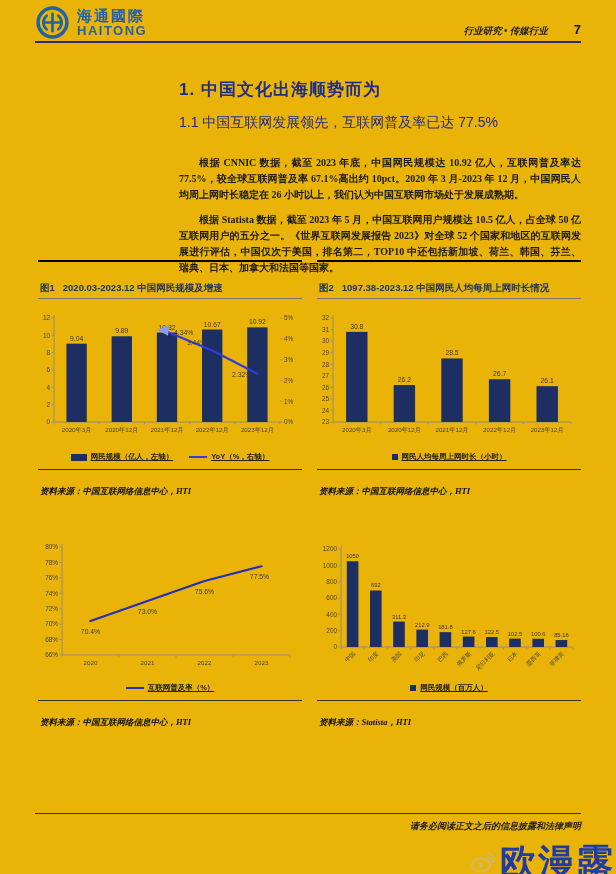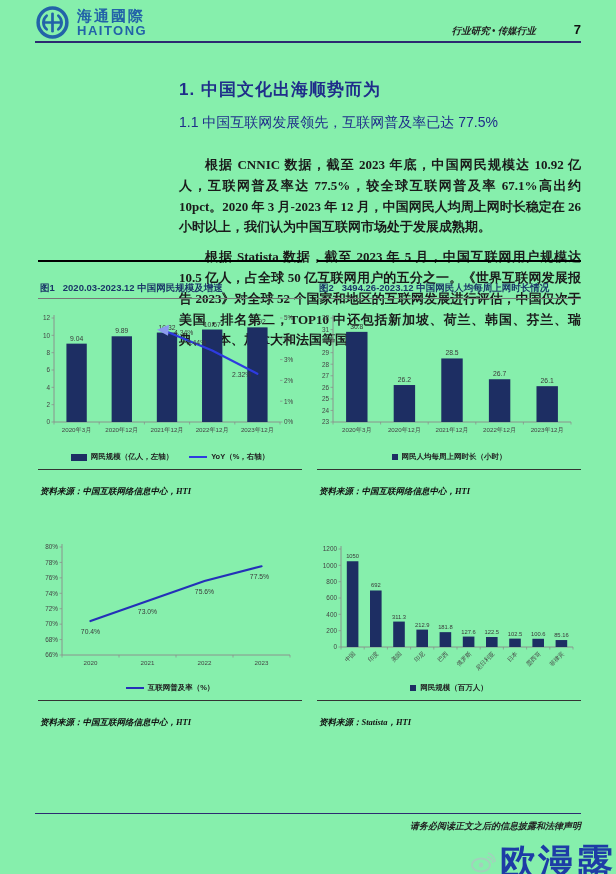--- a/index.html
+++ b/index.html
@@ -1,42 +1,42 @@
 <!DOCTYPE html>
 <html><head>
 <meta charset="utf-8">
 <style>
   html,body{margin:0;padding:0;background:#e8e8e8;}
-  .page{width:616px;height:874px;position:relative;background:#86efac;overflow:hidden;margin:0 auto;
+  .page{width:616px;height:874px;position:relative;background:#eab308;overflow:hidden;margin:0 auto;
         font-family:"Liberation Sans",sans-serif;}
   
   .header{position:absolute;top:6px;left:35px;right:35px;height:34px;display:flex;justify-content:space-between;align-items:flex-end;}
   .logo{display:flex;align-items:center;gap:7px;}
   .logo-text{line-height:1.05;color:#2263A8;font-weight:bold;}
   .logo-cn{font-size:15px;letter-spacing:2px;}
   .logo-en{font-size:13px;letter-spacing:1.5px;}
-  .header-right{display:flex;align-items:baseline;gap:38px;padding-bottom:2px;}
+  .header-right{display:flex;align-items:baseline;gap:26px;padding-bottom:2px;}
   .header-cat{font-family:"Liberation Serif",serif;font-style:italic;font-weight:bold;font-size:9.5px;color:#222;}
   .page-num{font-size:13px;font-weight:bold;color:#111;}
   .hr1{position:absolute;top:41px;left:35px;right:35px;border-top:2px solid #2C2A70;}
   
   .content{position:absolute;top:78px;left:179px;width:402px;color:#1F2D8A;}
   .sec-title{font-size:17px;font-weight:bold;margin:0 0 13px 0;letter-spacing:1px;}
   .sub-title{font-size:14px;font-weight:normal;margin:0 0 23px 0;}
-  .para{font-family:"Liberation Serif",serif;font-size:13px;line-height:1.6;color:#1a1a1a;
+  .para{font-family:"Liberation Serif",serif;font-size:10px;line-height:1.6;color:#1a1a1a;
         text-align:justify;text-indent:2em;margin:0 0 9px 0;font-weight:bold;}
   
   .charts-grid{position:absolute;top:260px;left:38px;width:543px;display:grid;
                grid-template-columns:264px 264px;column-gap:15px;row-gap:16px;}
   .chart-panel{width:264px;}
   .chart-head{border-top:2.5px solid #000;border-bottom:1px solid #777;padding:20px 2px 3px 2px;
               color:#1B3668;font-weight:bold;font-size:9.5px;display:flex;gap:8px;align-items:baseline;}
   .chart-body{margin-top:7px;}
   .chart-legend{display:flex;justify-content:center;align-items:center;gap:16px;
-                font-size:7.5px;color:#222;padding:2px 0 5px 0;font-weight:bold;}
+                font-size:7.5px;color:#222;padding:2px 0 5px 0;font-weight:bold;text-decoration:underline;}
   .lg-item{display:inline-flex;align-items:center;gap:4px;}
   .sw-bar{width:16px;height:7px;display:inline-block;}
   .sw-sq{width:6px;height:6px;display:inline-block;}
   .sw-line{width:18px;height:2px;display:inline-block;}
   .chart-source{border-top:1.2px solid #333;margin-top:2px;padding:16px 2px;
                 font-family:"Liberation Serif",serif;font-style:italic;font-weight:bold;
                 font-size:8.5px;color:#111;}
   
   .hr2{position:absolute;top:813px;left:35px;right:35px;border-top:1.5px solid #2C2A70;}
   .disclaimer{position:absolute;top:820px;right:35px;font-family:"Liberation Serif",serif;
@@ -150,21 +150,21 @@
           <span class="lg-item">
             <span class="sw-line" style="background: rgb(46, 59, 224);"></span>
             <span>YoY（%，右轴）</span>
           </span>
         </div>
       <div class="chart-source">资料来源：中国互联网络信息中心，HTI</div>
     </div>
     <div class="chart-panel">
       <div class="chart-head">
         <span>图2</span>
-        <span>3494.26-2023.12 中国网民人均每周上网时长情况</span>
+        <span>1097.38-2023.12 中国网民人均每周上网时长情况</span>
       </div>
       <div class="chart-body" id="chart-1"><svg viewBox="0 0 264 140" width="264" height="140">
             <line x1="13.5" y1="116" x2="16" y2="116" stroke="#8a8a8a" stroke-width="0.7"></line>
             <text x="12" y="118.3" text-anchor="end" font-size="6.4" fill="#444" font-family="Liberation Sans, sans-serif">23</text>
             <line x1="13.5" y1="104.44444444444444" x2="16" y2="104.44444444444444" stroke="#8a8a8a" stroke-width="0.7"></line>
             <text x="12" y="106.74444444444444" text-anchor="end" font-size="6.4" fill="#444" font-family="Liberation Sans, sans-serif">24</text>
             <line x1="13.5" y1="92.88888888888889" x2="16" y2="92.88888888888889" stroke="#8a8a8a" stroke-width="0.7"></line>
             <text x="12" y="95.18888888888888" text-anchor="end" font-size="6.4" fill="#444" font-family="Liberation Sans, sans-serif">25</text>
             <line x1="13.5" y1="81.33333333333334" x2="16" y2="81.33333333333334" stroke="#8a8a8a" stroke-width="0.7"></line>
             <text x="12" y="83.63333333333334" text-anchor="end" font-size="6.4" fill="#444" font-family="Liberation Sans, sans-serif">26</text>

